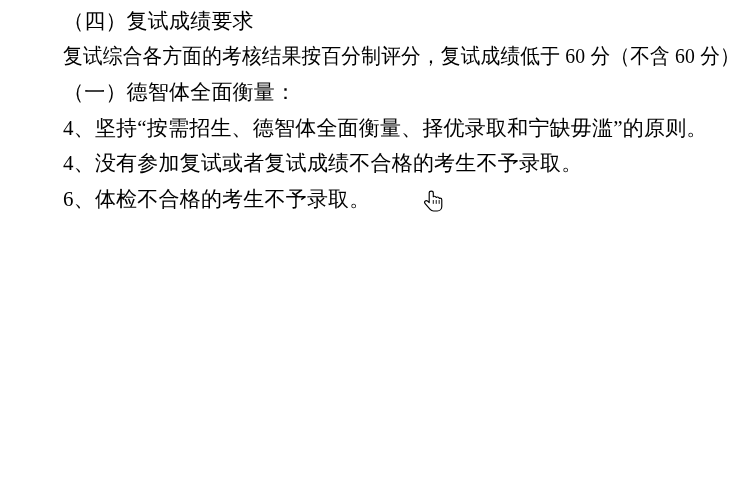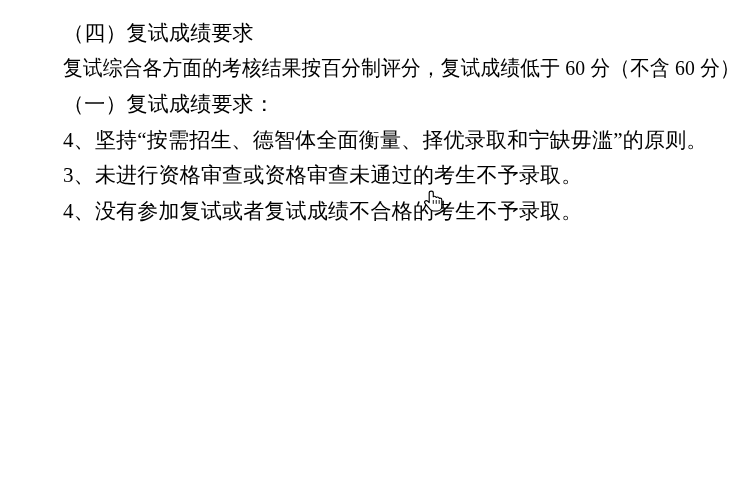--- a/index.html
+++ b/index.html
@@ -6,21 +6,20 @@
   body {
     width: 749px;
     height: 502px;
     background: #ffffff;
     overflow: hidden;
     position: relative;
     font-family: "Liberation Serif", "DejaVu Serif", serif;
   }
   .doc {
     padding: 3.5px 0 0 22px;
-    margin-top: 12px;
   }
   .line {
     height: 35.7px;
     line-height: 35.7px;
     font-size: 21px;
     color: #000000;
     white-space: nowrap;
   }
   .line.indent { padding-left: 41px; }
   .txt {
@@ -36,24 +35,24 @@
     pointer-events: none;
     z-index: 5;
   }
 </style>
 </head>
 <body>
 
 <div class="doc" id="doc">
     <div class="line indent"><span class="txt">（四）复试成绩要求</span></div>
     <div class="line indent"><span class="txt" style="transform: scaleX(0.937917);">复试综合各方面的考核结果按百分制评分，复试成绩低于 60 分（不含 60 分）</span></div>
-    <div class="line indent"><span class="txt">（一）复试成绩要求：</span></div>
+    <div class="line indent"><span class="txt">（一）德智体全面衡量：</span></div>
     <div class="line indent"><span class="txt">4、坚持“按需招生、德智体全面衡量、择优录取和宁缺毋滥”的原则。</span></div>
-    <div class="line indent"><span class="txt">3、未进行资格审查或资格审查未通过的考生不予录取。</span></div>
     <div class="line indent"><span class="txt">4、没有参加复试或者复试成绩不合格的考生不予录取。</span></div>
+    <div class="line indent"><span class="txt">6、体检不合格的考生不予录取。</span></div>
   </div>
 
 <div class="cursor" id="cursor" style="left: 424px; top: 190px;">
   <svg width="19" height="22" viewBox="0 0 18 21">
     <path d="M4.9 12.1 V2.9 C4.9 1.9 5.7 1.1 6.85 1.1 C7.95 1.1 8.8 1.9 8.8 2.9 V6.4
              C9.1 6.15 9.5 6.0 9.9 6.0 C10.7 6.0 11.35 6.5 11.6 7.15
              C11.9 6.9 12.35 6.7 12.8 6.7 C13.6 6.7 14.3 7.25 14.5 8.0
              C14.75 7.85 15.0 7.8 15.3 7.8 C16.2 7.8 16.9 8.5 16.9 9.4
              V15.7 C16.9 18.1 15.0 20.0 12.6 20.0 H9.0
              C7.8 20.0 6.6 19.4 5.8 18.5 L1.0 12.9

